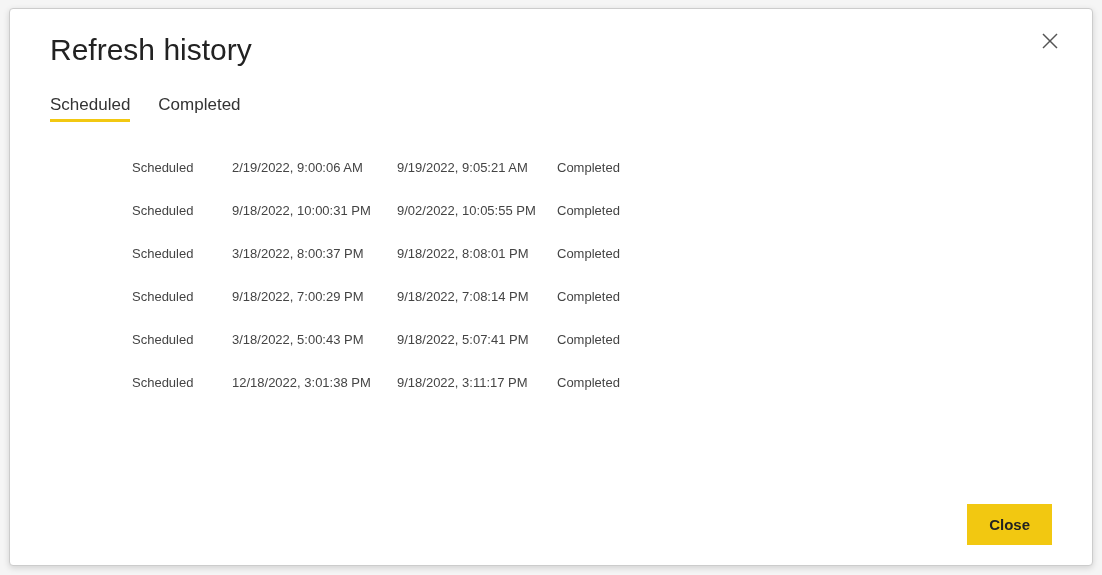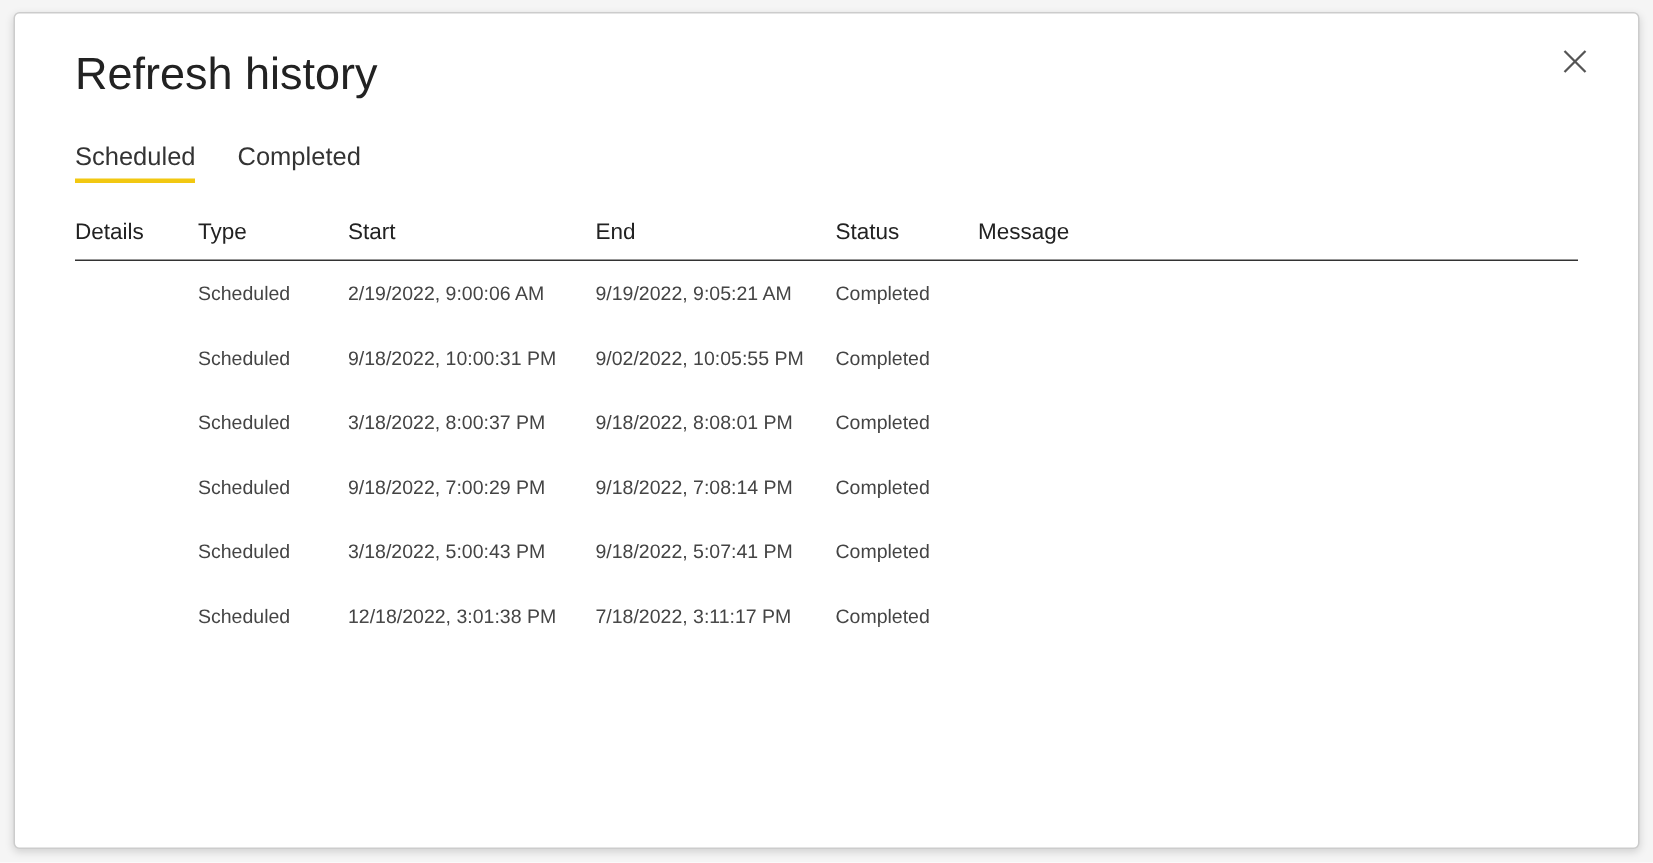--- a/index.html
+++ b/index.html
@@ -147,28 +147,20 @@
 
   <div class="tabs">
     <div class="tab active">Scheduled</div>
     <div class="tab">Completed</div>
   </div>
 
   <div class="table-wrapper">
 
     <div class="table">
 
-      <div class="thead">
-        <div class="col-details">Details</div>
-        <div class="col-type">Type</div>
-        <div class="col-start">Start</div>
-        <div class="col-end">End</div>
-        <div class="col-status">Status</div>
-        <div class="col-message">Message</div>
-      </div>
 
       <div class="tbody">
 
         <div class="row">
           <div class="col-details"></div>
           <div class="col-type">Scheduled</div>
           <div class="col-start">2/19/2022, 9:00:06 AM</div>
           <div class="col-end">9/19/2022, 9:05:21 AM</div>
           <div class="col-status">Completed</div>
           <div class="col-message"></div>
@@ -207,34 +199,37 @@
           <div class="col-start">3/18/2022, 5:00:43 PM</div>
           <div class="col-end">9/18/2022, 5:07:41 PM</div>
           <div class="col-status">Completed</div>
           <div class="col-message"></div>
         </div>
 
         <div class="row">
           <div class="col-details"></div>
           <div class="col-type">Scheduled</div>
           <div class="col-start">12/18/2022, 3:01:38 PM</div>
-          <div class="col-end">7/18/2022, 3:11:17 PM</div>
+          <div class="col-end">9/18/2022, 3:11:17 PM</div>
           <div class="col-status">Completed</div>
           <div class="col-message"></div>
         </div>
 
         <div class="row">
           
           
           
           
           
           
         </div>
 
         <div class="fade"></div>
       </div>
 
     </div>
   </div>
 
+  <div class="footer">
+    <button class="close-btn">Close</button>
+  </div>
 
 </div>
 
 </body></html>

